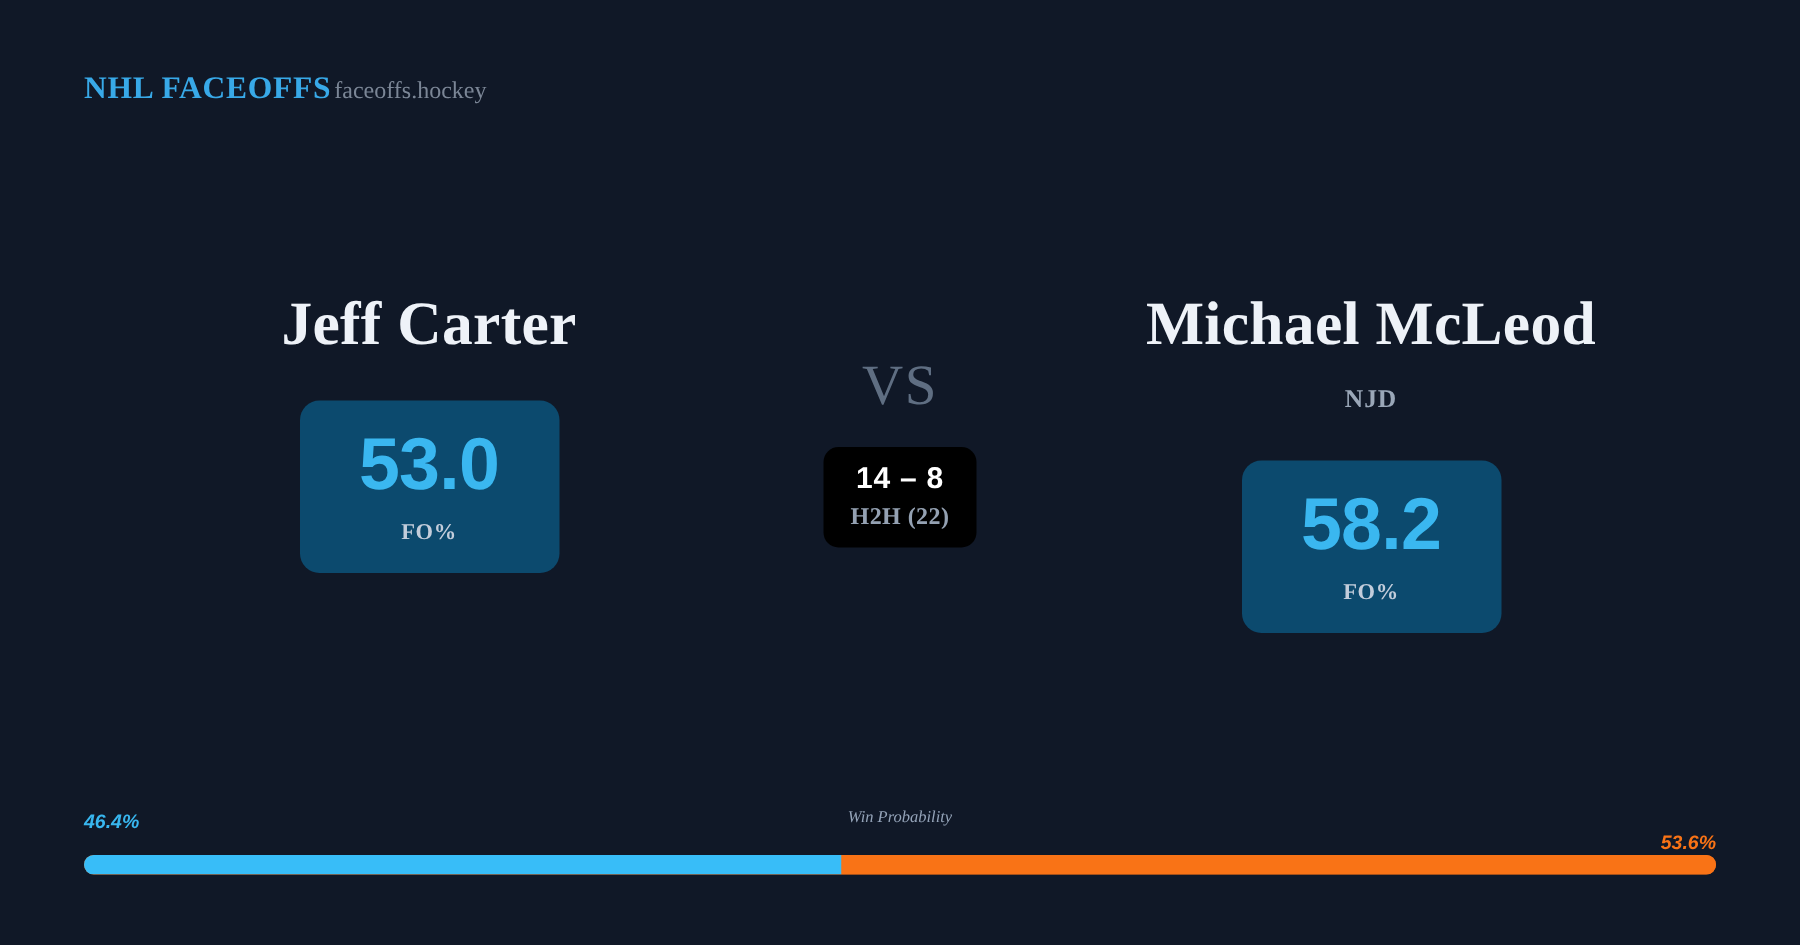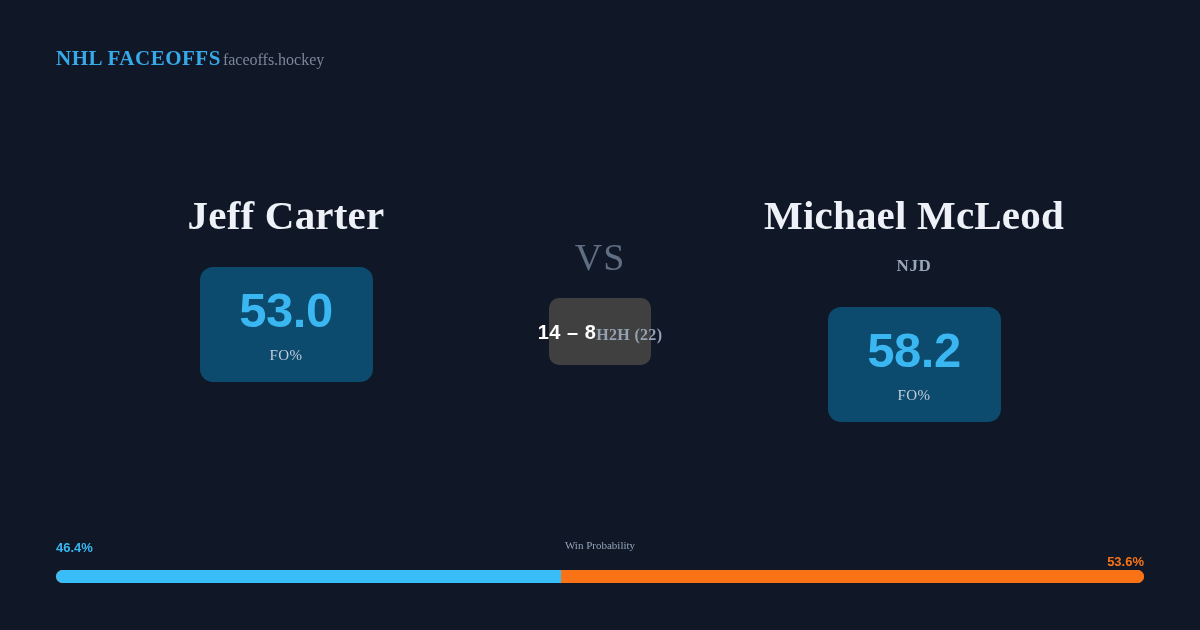--- a/index.html
+++ b/index.html
@@ -96,21 +96,21 @@
     font-family:"Liberation Sans", sans-serif;
     font-weight:bold;
     font-size:49px;
     line-height:1;
     color:#3ab7f0;
     letter-spacing:-0.5px;
   }
   .stat-label {
     margin-top:12px;
     font-family:"Liberation Serif", serif;
-    font-weight:normal;
+    font-weight:bold;
     font-size:15px;
     color:#c3cddb;
     letter-spacing:0.4px;
   }
 
   
   .center-col {
     position:absolute;
     left:500px;
     top:0;
@@ -125,24 +125,24 @@
     font-weight:normal;
     font-size:38px;
     line-height:1;
     color:#5f6e82;
     letter-spacing:1px;
   }
   .h2h-card {
     margin-top:22px;
     width:102px;
     height:67px;
-    background:#404040;
+    background:#000000;
     border-radius:10px;
     display:flex;
-    flex-direction:row;
+    flex-direction:column;
     align-items:center;
     justify-content:center;
   }
   .h2h-record {
     font-family:"Liberation Sans", sans-serif;
     font-weight:bold;
     font-size:20px;
     line-height:1;
     color:#ffffff;
     letter-spacing:0.5px;
@@ -157,20 +157,21 @@
     letter-spacing:0.3px;
     white-space:nowrap;
   }
 
   
   .winprob {
     position:absolute;
     left:56px;
     top:540px;
     width:1088px;
+    font-style:italic;
   }
   .winprob-labels {
     position:relative;
     height:20px;
   }
   .wp-left {
     position:absolute;
     left:0;
     top:0;
     font-family:"Liberation Sans", sans-serif;

